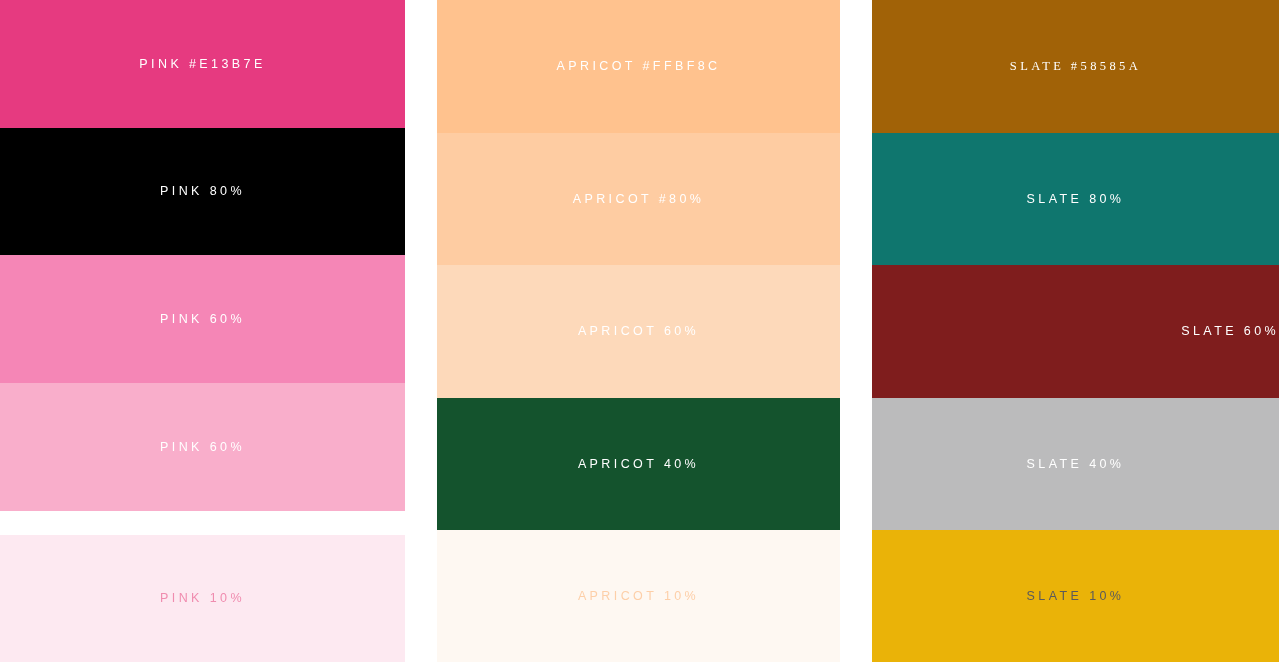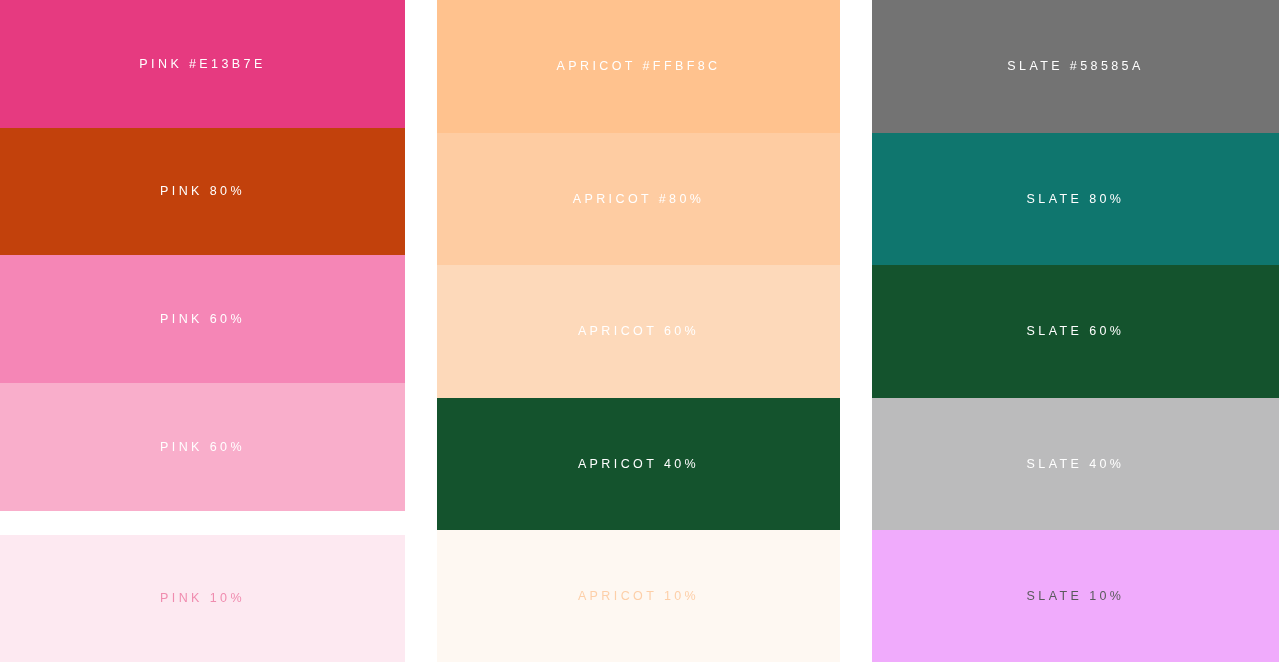--- a/index.html
+++ b/index.html
@@ -71,21 +71,21 @@
 </style>
 </head>
 <body style="background: rgb(255, 255, 255);">
 
 <div class="palette-board">
 
   <div class="swatch-column col-pink">
     <div class="swatch row-h" style="background: rgb(230, 58, 128);">
       <span class="swatch-label" style="color: rgb(255, 255, 255);">PINK #E13B7E</span>
     </div>
-    <div class="swatch row-h" style="background: #c2410c;">
+    <div class="swatch row-h" style="background: #000000;">
       <span class="swatch-label" style="color: rgb(255, 255, 255);">PINK 80%</span>
     </div>
     <div class="swatch row-h" style="background: rgb(245, 134, 182);">
       <span class="swatch-label" style="color: rgb(255, 255, 255);">PINK 60%</span>
     </div>
     <div class="swatch row-h" style="background: rgb(249, 174, 203);">
       <span class="swatch-label" style="color: rgb(255, 255, 255);">PINK 60%</span>
     </div>
     <div class="swatch row-h-last" style="background: rgb(253, 233, 241); margin-top: 24px;">
       <span class="swatch-label" style="color: rgb(240, 140, 175);">PINK 10%</span>
@@ -108,30 +108,30 @@
       <span class="swatch-label" style="color: rgb(255, 255, 255);">APRICOT 40%</span>
     </div>
     <div class="swatch row-h-last" style="background: rgb(254, 248, 242);">
       <span class="swatch-label" style="color: rgb(253, 207, 168);">APRICOT 10%</span>
     </div>
   </div>
 
   <div class="column-gap gap-2"></div>
 
   <div class="swatch-column col-slate">
-    <div class="swatch row-h" style="background: #737373;">
+    <div class="swatch row-h" style="background: #a16207; font-family: Liberation Serif, serif;">
       <span class="swatch-label" style="color: rgb(255, 255, 255);">SLATE #58585A</span>
     </div>
     <div class="swatch row-h" style="background: #0f766e;">
       <span class="swatch-label" style="color: rgb(255, 255, 255);">SLATE 80%</span>
     </div>
-    <div class="swatch row-h" style="background: #14532d;">
+    <div class="swatch row-h" style="background: #7f1d1d; justify-content: flex-end;">
       <span class="swatch-label" style="color: rgb(255, 255, 255);">SLATE 60%</span>
     </div>
     <div class="swatch row-h" style="background: rgb(187, 187, 188);">
       <span class="swatch-label" style="color: rgb(255, 255, 255);">SLATE 40%</span>
     </div>
-    <div class="swatch row-h-last" style="background: #f0abfc;">
+    <div class="swatch row-h-last" style="background: #eab308;">
       <span class="swatch-label" style="color: rgb(90, 90, 92);">SLATE 10%</span>
     </div>
   </div>
 
 </div>
 
 </body></html>

